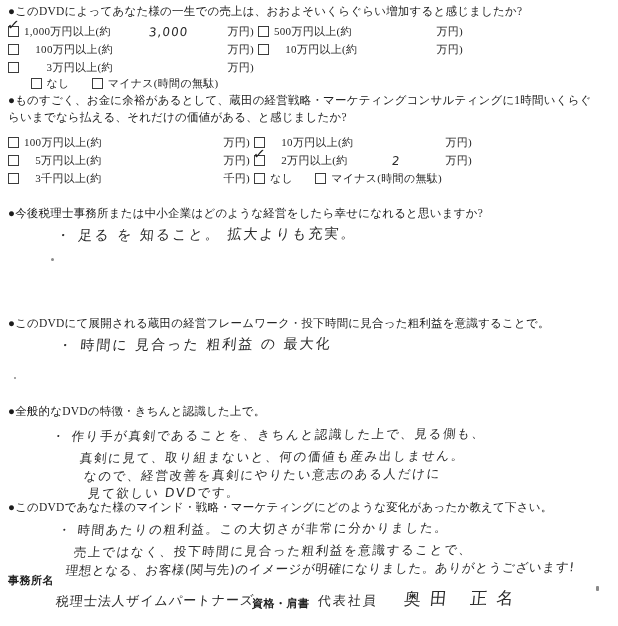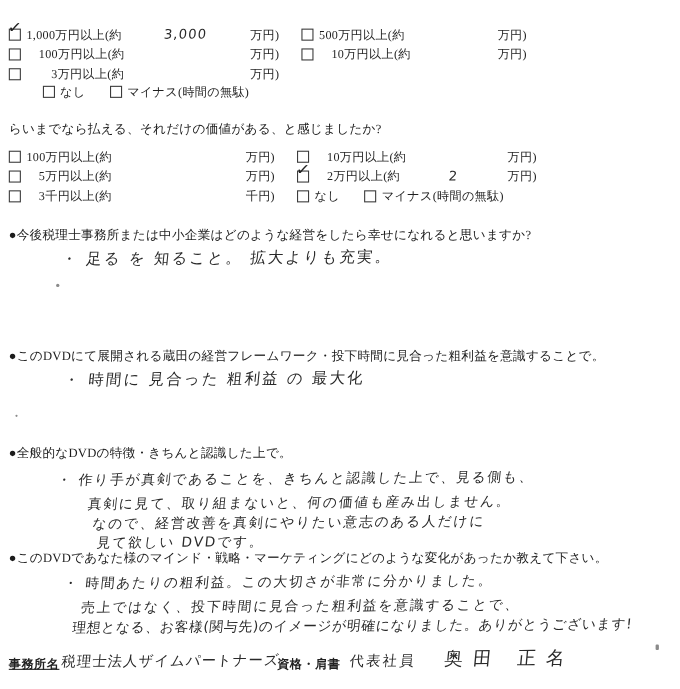--- a/index.html
+++ b/index.html
@@ -6,21 +6,21 @@
   .page{
     position:relative;width:618px;height:626px;background:#ffffff;
     font-family:"Liberation Serif","DejaVu Serif",serif;
     color:#1f1f1f;overflow:hidden;
   }
   .abs{position:absolute;}
   .hdr{font-size:11.5px;letter-spacing:0.2px;white-space:nowrap;color:#1c1c1c;}
   .row{position:absolute;left:8px;display:flex;align-items:center;}
   .lcol{display:flex;align-items:center;width:246px;}
   .lcol.q2{width:242px;}
-  .rcol{display:flex;align-items:center;margin-left:20px;width:205px;}
+  .rcol{display:flex;align-items:center;margin-left:4px;width:205px;}
   .rcol.q2{width:218px;}
   .opt{font-size:11px;white-space:pre;letter-spacing:0.3px;}
   .cb{
     position:relative;display:inline-block;width:9px;height:9px;
     border:1.2px solid #3c3c3c;margin-right:5px;flex:none;background:#fff;
   }
   .cb .tick{
     display:none;position:absolute;left:-2px;top:-9px;font-size:15px;line-height:15px;
     color:#222;font-family:"DejaVu Sans",sans-serif;transform:rotate(6deg);
   }
@@ -40,20 +40,21 @@
     font-weight:bold;font-size:11px;letter-spacing:0.5px;white-space:nowrap;color:#222;
   }
   .sig{font-size:17px;letter-spacing:9px;}
   .speck{position:absolute;background:#8a8a8a;border-radius:50%;}
 </style>
 </head>
 <body>
 
 <div class="page">
 
+  <div class="abs hdr" style="top:4px;left:8px;">●このDVDによってあなた様の一生での売上は、おおよそいくらぐらい増加すると感じましたか?</div>
 
   <div class="row" style="top:22px;">
     <div class="lcol">
       <span class="cb checked">
           <span class="tick">✓</span>
         </span>
       <span class="opt">1,000万円以上(約</span>
       <span class="fill"><span class="hw hw-fill">3,000</span></span>
       <span class="opt sfx">万円)</span>
     </div>
@@ -89,20 +90,21 @@
     </div>
     <div class="rcol">
       <span class="cb"></span>
       <span class="opt">なし</span>
       <span style="width:22px;flex:none;"></span>
       <span class="cb"></span>
       <span class="opt">マイナス(時間の無駄)</span>
     </div>
   </div>
 
+  <div class="abs hdr" style="top:93px;left:8px;">●ものすごく、お金に余裕があるとして、蔵田の経営戦略・マーケティングコンサルティングに1時間いくらぐ</div>
   <div class="abs hdr" style="top:110px;left:8px;">らいまでなら払える、それだけの価値がある、と感じましたか?</div>
 
   <div class="row" style="top:133px;">
     <div class="lcol q2">
       <span class="cb"></span>
       <span class="opt">100万円以上(約</span>
       <span class="fill"><span class="hw hw-fill"></span></span>
       <span class="opt sfx">万円)</span>
     </div>
     <div class="rcol q2">
@@ -156,21 +158,21 @@
   <div class="abs hw hwline" style="top:427px;left:52px;">・ 作り手が真剣であることを、きちんと認識した上で、見る側も、</div>
   <div class="abs hw hwline" style="top:449px;left:80px;">真剣に見て、取り組まないと、何の価値も産み出しません。</div>
   <div class="abs hw hwline" style="top:467px;left:84px;">なので、経営改善を真剣にやりたい意志のある人だけに</div>
   <div class="abs hw hwline" style="top:485px;left:88px;">見て欲しい DVDです。</div>
 
   <div class="abs hdr" style="top:500px;left:8px;font-family:Liberation Serif, serif;">●このDVDであなた様のマインド・戦略・マーケティングにどのような変化があったか教えて下さい。</div>
   <div class="abs hw hwline" style="top:521px;left:58px;">・ 時間あたりの粗利益。この大切さが非常に分かりました。</div>
   <div class="abs hw hwline" style="top:543px;left:74px;">売上ではなく、投下時間に見合った粗利益を意識することで、</div>
   <div class="abs hw hwline" style="top:561px;left:66px;letter-spacing:0.6px;">理想となる、お客様(関与先)のイメージが明確になりました。ありがとうございます!</div>
 
-  <div class="abs flabel" style="top:596px;left:8px;text-decoration:underline;">事務所名</div>
+  <div class="abs flabel" style="top:573px;left:8px;">事務所名</div>
   <div class="abs hw" style="top:592px;left:56px;font-size:13px;letter-spacing:1px;">税理士法人ザイムパートナーズ</div>
   <div class="abs flabel" style="top:596px;left:252px;">資格・肩書</div>
   <div class="abs hw" style="top:592px;left:318px;font-size:13px;letter-spacing:2px;">代表社員</div>
   <div class="abs flabel" style="top:596px;left:372px;margin-top:36px;">氏名</div>
   <div class="abs hw sig" style="top:587px;left:404px;">奥田 正名</div>
 
   <div class="speck" style="top:258px;left:51px;width:3px;height:3px;"></div>
   <div class="speck" style="top:377px;left:14px;width:2px;height:2px;"></div>
   <div class="speck" style="top:586px;left:596px;width:3px;height:5px;border-radius:1px;"></div>
 

